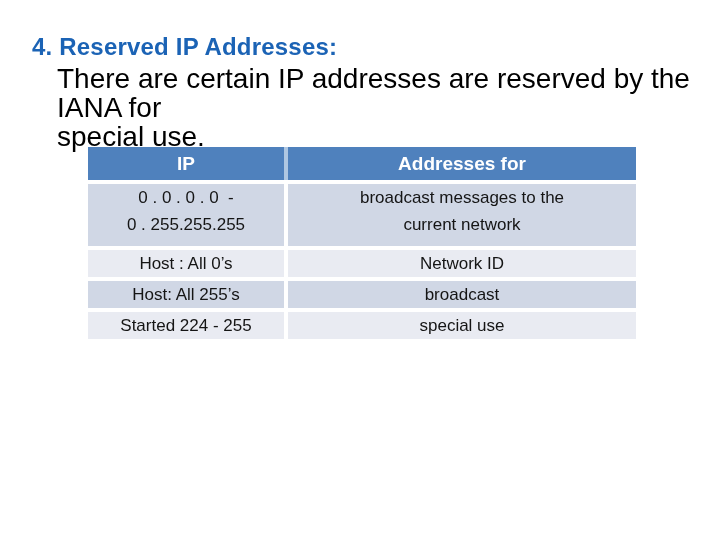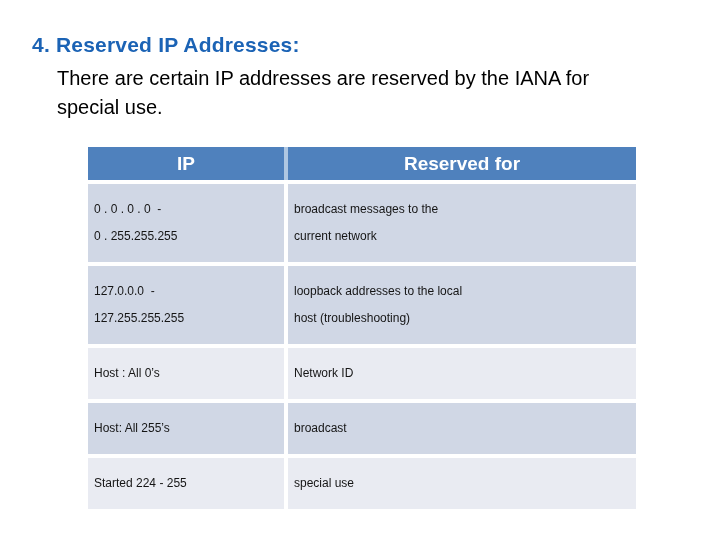--- a/index.html
+++ b/index.html
@@ -16,26 +16,26 @@
   html,body{margin:0;padding:0;}
   body{
     width:720px;height:540px;background:#FFFFFF;
     font-family:"Liberation Sans", sans-serif;
     overflow:hidden;
   }
   .slide{position:relative;width:720px;height:540px;background:#FFFFFF;}
 
   .title{
     position:absolute;left:32px;top:33px;margin:0;
-    font-size:21px;font-weight:bold;color:var(--title-blue);
+    font-size:24px;font-weight:bold;color:var(--title-blue);
     letter-spacing:0.2px;
   }
   .body-text{
     position:absolute;left:57px;top:64px;margin:0;
-    font-size:20px;line-height:29px;color:var(--body-text);
+    font-size:28px;line-height:29px;color:var(--body-text);
     white-space:pre-line;width:640px;
   }
 
   table.ip-table{
     position:absolute;left:84px;top:143px;
     border-collapse:separate;border-spacing:4px;
     table-layout:fixed;width:556px;
   }
   col.col-ip{width:196px;}
   col.col-reserved{width:348px;}
@@ -46,24 +46,24 @@
     font-size:19px;font-weight:bold;
     height:33px;text-align:center;vertical-align:middle;
     box-sizing:border-box;padding:0 12px;
   }
   
   .ip-table th:first-child::after{
     content:"";position:absolute;right:-4px;top:0;bottom:0;width:4px;
     background:var(--header-divider);
   }
   .ip-table td{
-    font-size:12px;color:var(--cell-text);
-    vertical-align:top;
+    font-size:17px;color:var(--cell-text);
+    text-align:center;vertical-align:top;
     line-height:27px;white-space:pre-wrap;
-    box-sizing:border-box;padding:12px 6px;
+    box-sizing:border-box;padding:0 6px;
   }
   tr.banded-dark td{background:var(--row-dark);}
   tr.banded-light td{background:var(--row-light);}
   tr.row-tall td{height:62px;}
   tr.row-short td{height:14px;}
 
   .page-number{
     position:absolute;left:39px;top:501px;
     font-size:12.5px;color:var(--page-number-gray);margin-top:48px;
   }
@@ -79,35 +79,29 @@
 special use.</p>
 
   <table class="ip-table">
     <colgroup>
       <col class="col-ip">
       <col class="col-reserved">
     </colgroup>
     <thead>
       <tr>
         <th>IP</th>
-        <th>Reserved for</th>
+        <th>Addresses for</th>
       </tr>
     </thead>
     <tbody>
       <tr class="row-tall banded-dark">
         <td>0 . 0 . 0 . 0  -
 0 . 255.255.255</td>
         <td>broadcast messages to the
 current network</td>
-      </tr>
-      <tr class="row-tall banded-dark">
-        <td>127.0.0.0  -
-127.255.255.255</td>
-        <td>loopback addresses to the local
-host (troubleshooting)</td>
       </tr>
       <tr class="row-short banded-light">
         <td>Host : All 0’s</td>
         <td>Network ID</td>
       </tr>
       <tr class="row-short banded-dark">
         <td>Host: All 255’s</td>
         <td>broadcast</td>
       </tr>
       <tr class="row-short banded-light">

